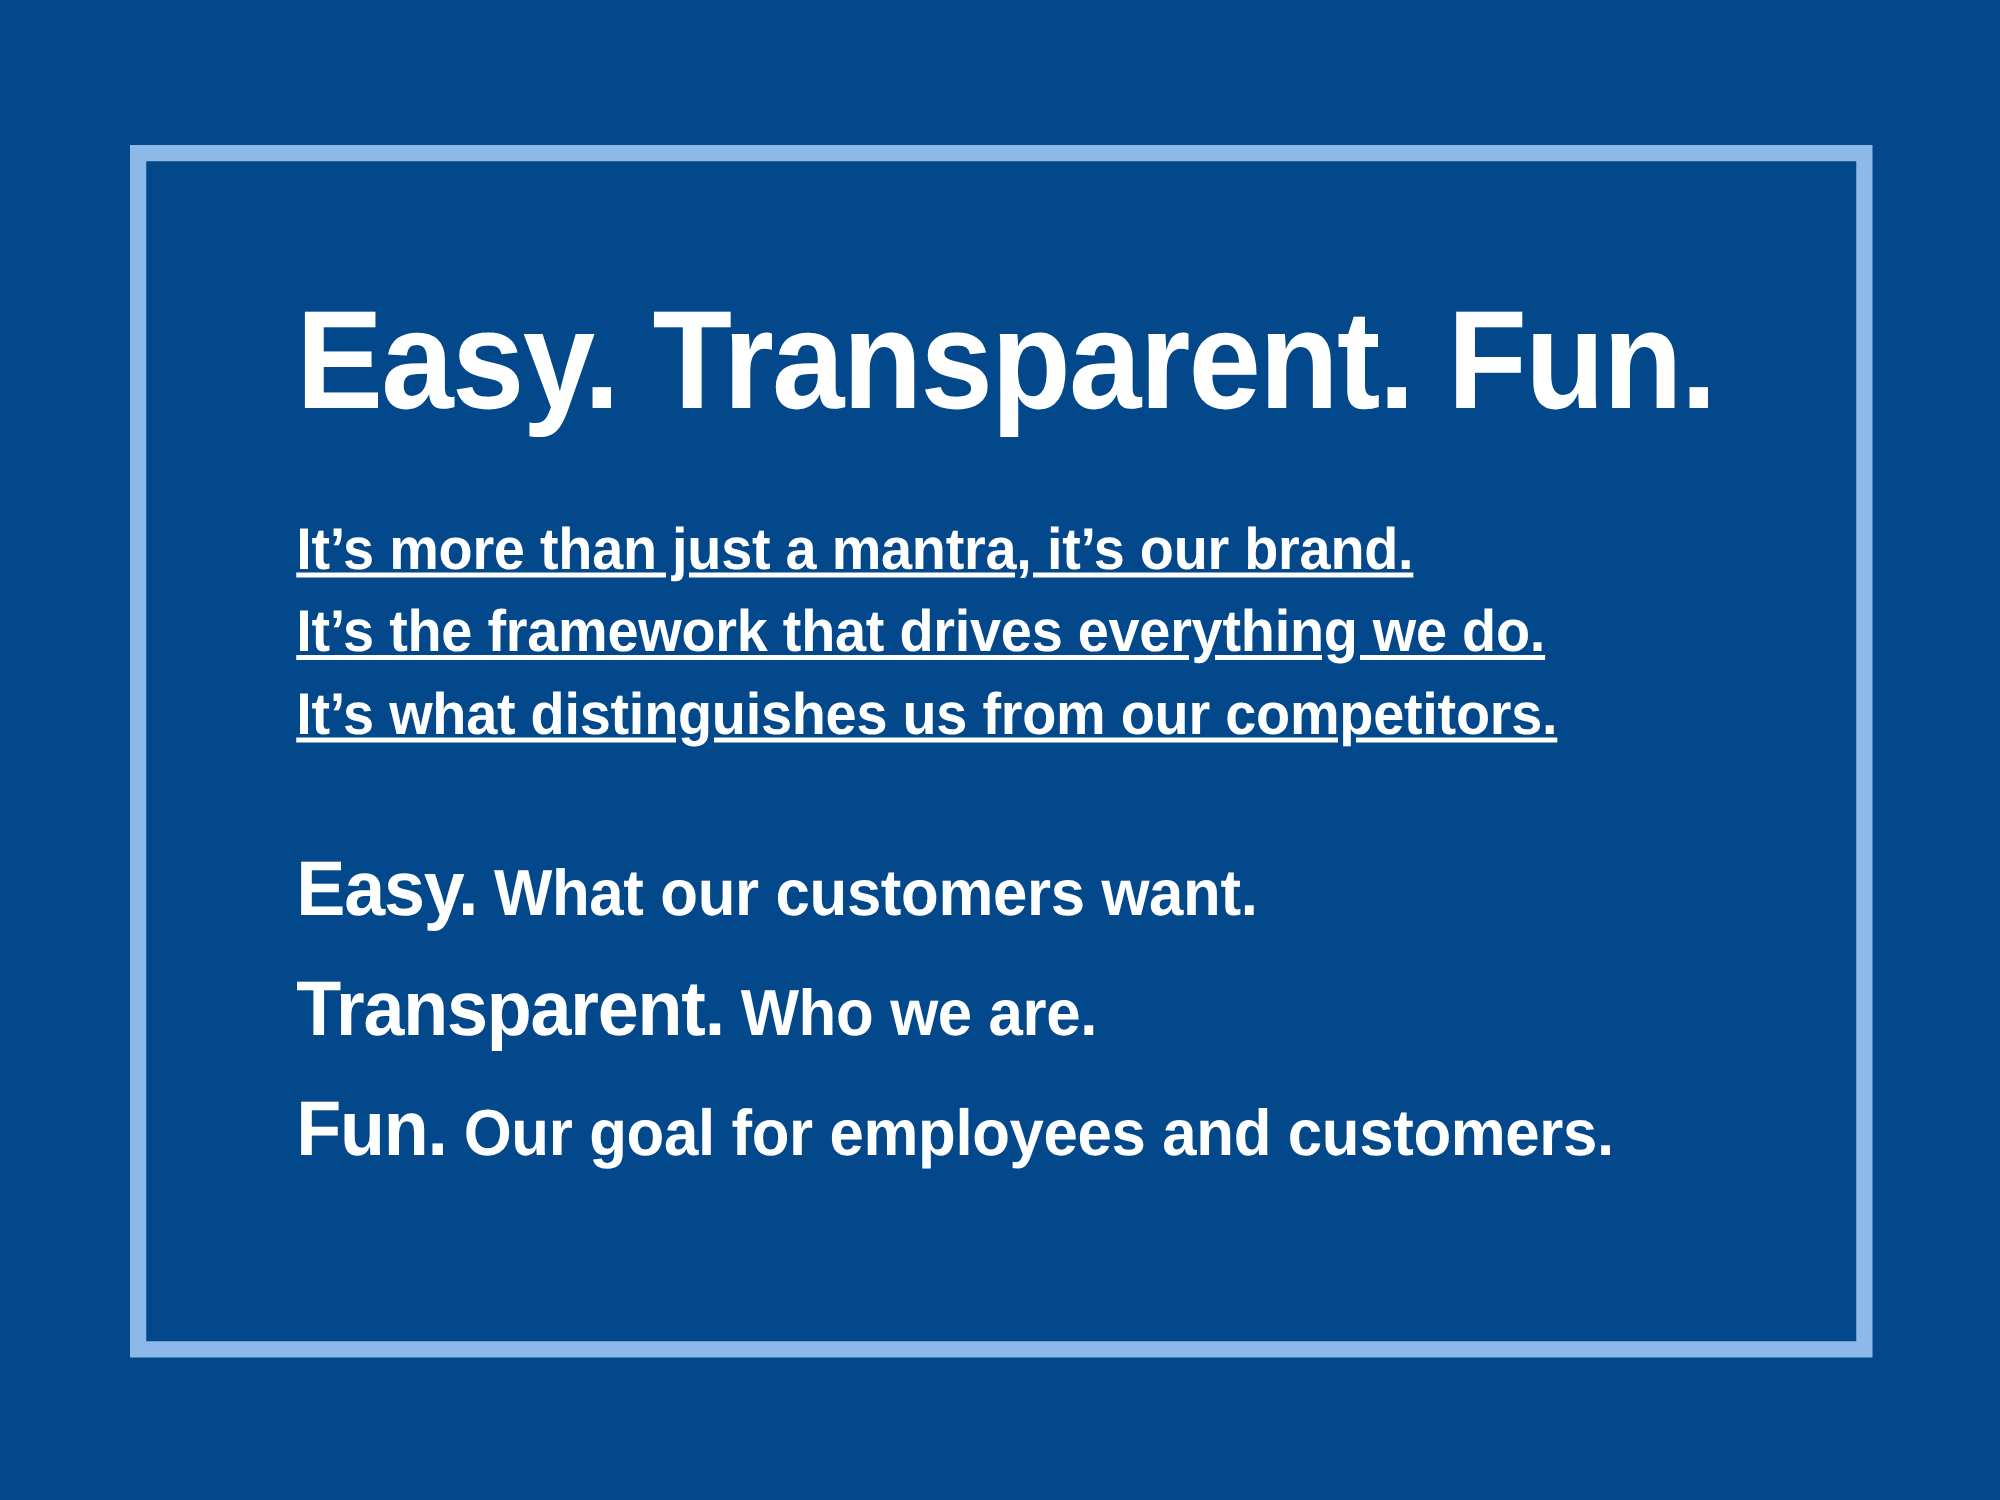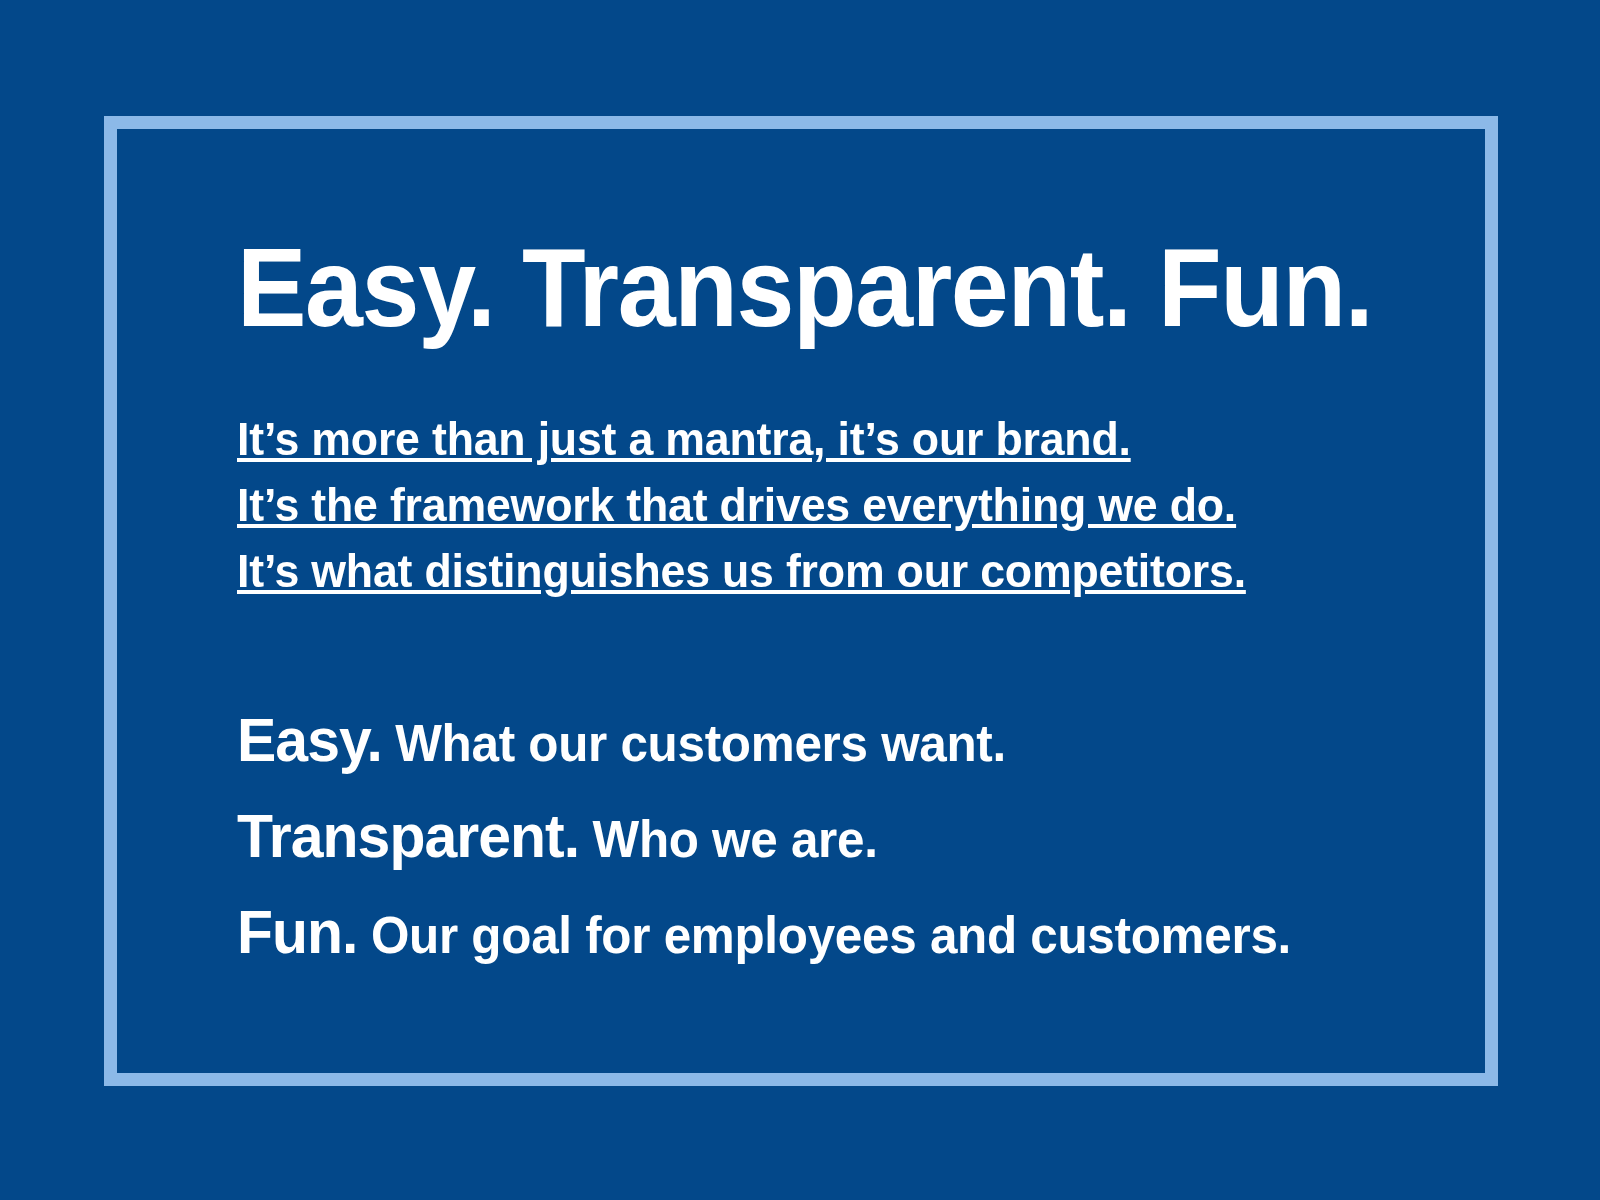--- a/index.html
+++ b/index.html
@@ -62,21 +62,21 @@
     font-size: 47px;
     font-weight: 600;
     line-height: 66px;
     white-space: nowrap;
     letter-spacing: -0.2px;
     transform: scaleX(0.95);
     transform-origin: left center;
   }
 
   .statements {
-    margin-top: 96px;
+    margin-top: 68px;
   }
 
   .statement-line {
     color: #ffffff;
     line-height: 80px;
     white-space: nowrap;
     transform: scaleX(0.95);
     transform-origin: left center;
   }
 

